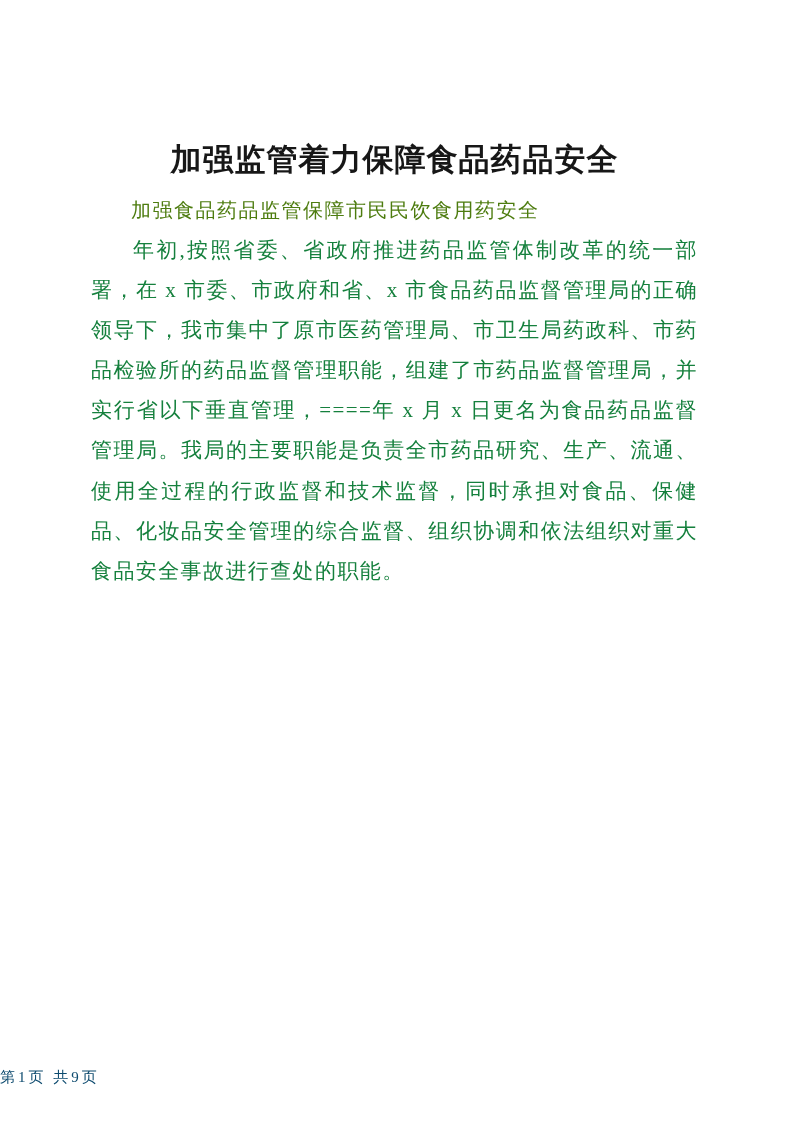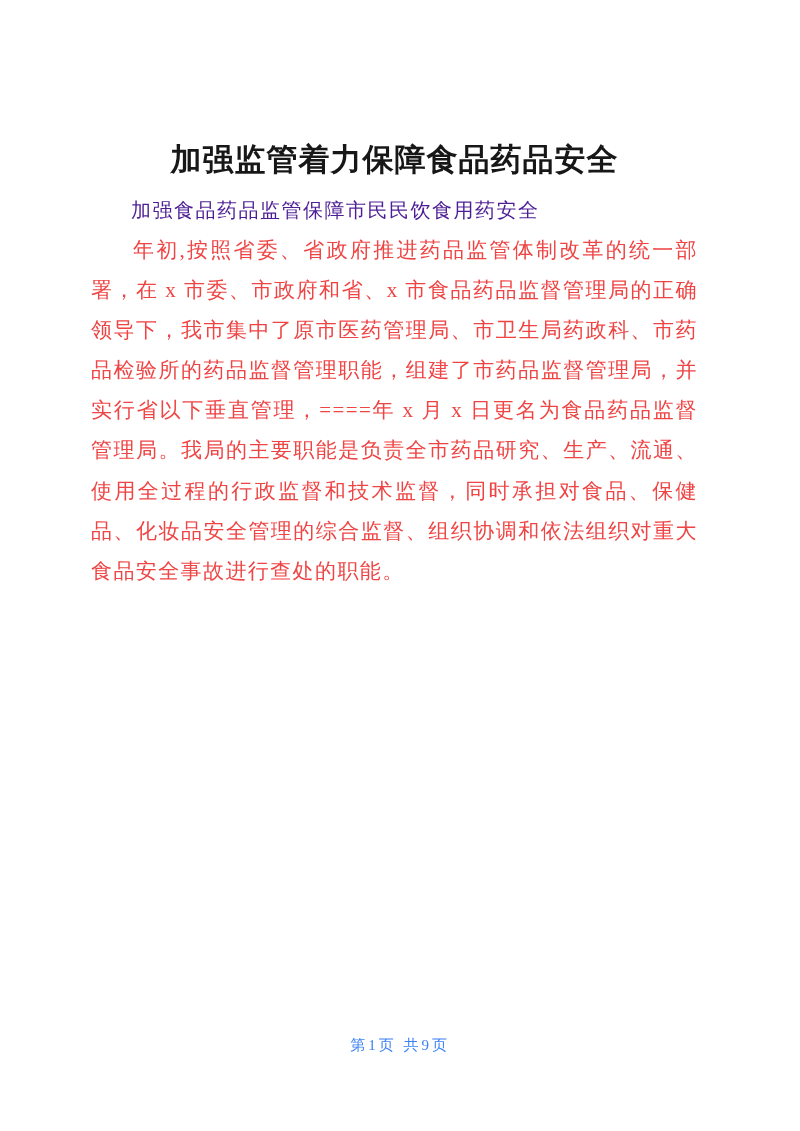--- a/index.html
+++ b/index.html
@@ -31,41 +31,41 @@
     letter-spacing: 1px;
     line-height: 44px;
     white-space: nowrap;
   }
   .subtitle {
     margin: 0;
     font-size: 20px;
     line-height: 40px;
     text-indent: 2em;
     letter-spacing: 1.5px;
-    color: #4c1d95;
+    color: #4d7c0f;
   }
   .para {
     margin: 0;
     font-size: 21px;
     line-height: 40.1px;
     letter-spacing: 1.4px;
     text-indent: 2em;
     text-align: justify;
     text-justify: inter-ideograph;
-    color: #ef4444;
+    color: #15803d;
   }
   .footer {
     position: absolute;
     left: 0;
-    top: 1036px;
+    top: 1068px;
     width: 800px;
-    text-align: center;
+    text-align: left;
     font-size: 15px;
     letter-spacing: 3px;
-    color: #3b82f6;
+    color: #0c4a6e;
   }
 </style>
 </head>
 <body>
 
 <div class="page">
   <div class="content">
     <h1 class="doc-title">加强监管着力保障食品药品安全</h1>
     <p class="subtitle">加强食品药品监管保障市民民饮食用药安全</p>
     <p class="para">年初,按照省委、省政府推进药品监管体制改革的统一部署，在 x 市委、市政府和省、x 市食品药品监督管理局的正确领导下，我市集中了原市医药管理局、市卫生局药政科、市药品检验所的药品监督管理职能，组建了市药品监督管理局，并实行省以下垂直管理，====年 x 月 x 日更名为食品药品监督管理局。我局的主要职能是负责全市药品研究、生产、流通、使用全过程的行政监督和技术监督，同时承担对食品、保健品、化妆品安全管理的综合监督、组织协调和依法组织对重大食品安全事故进行查处的职能。</p>

